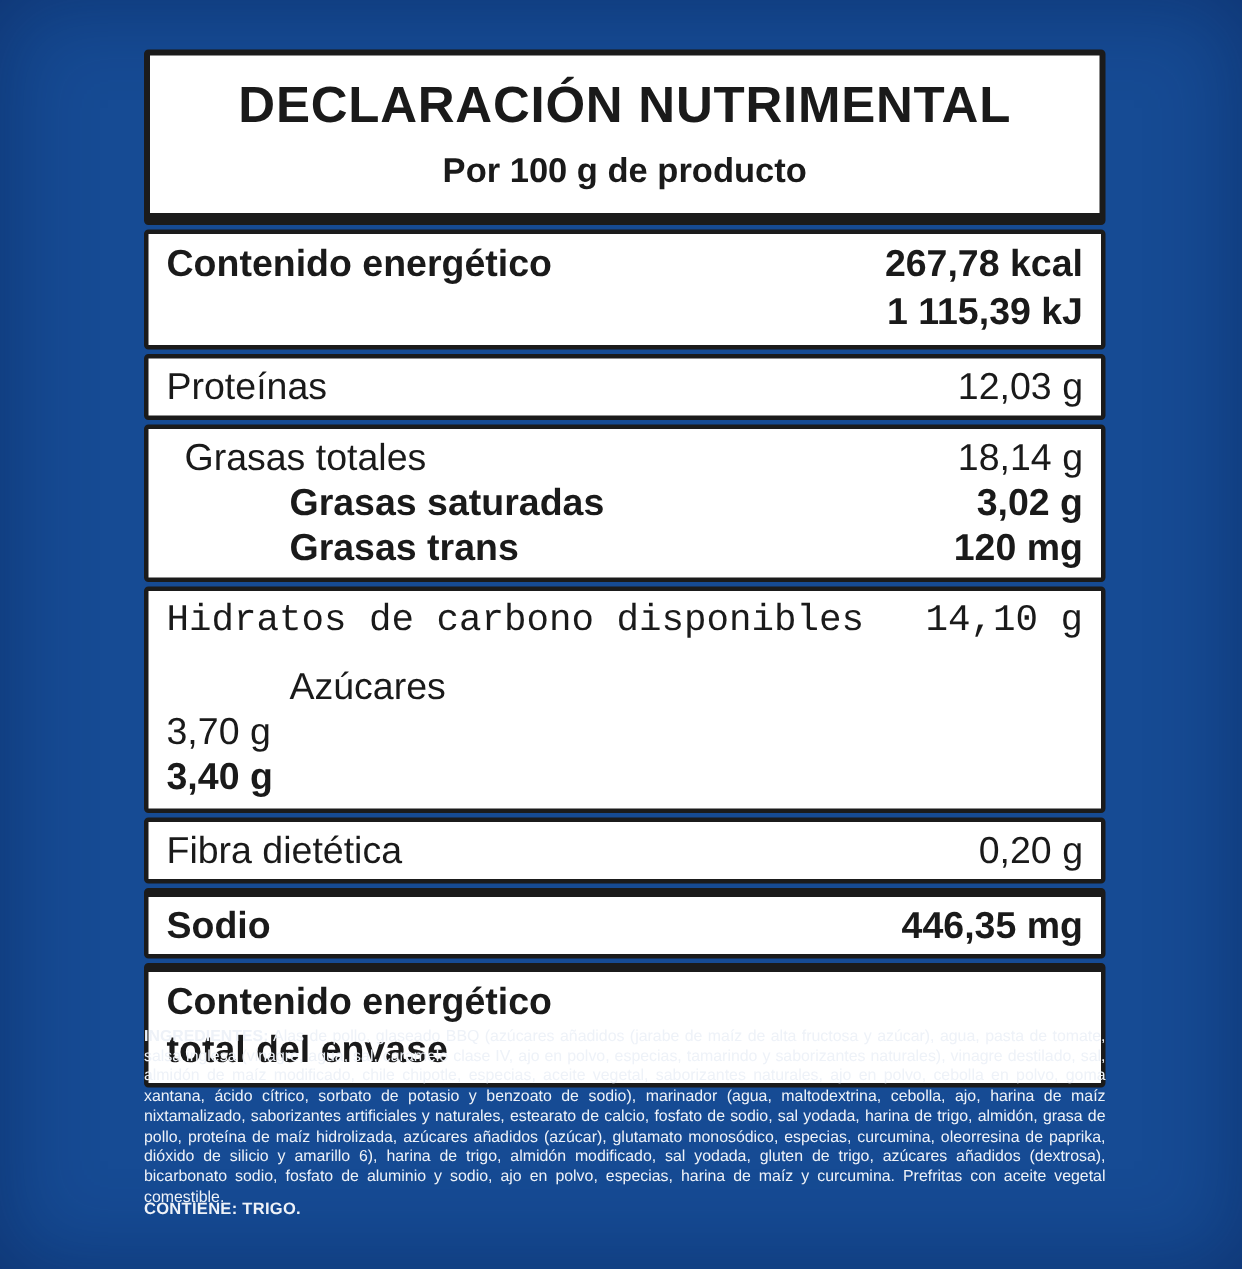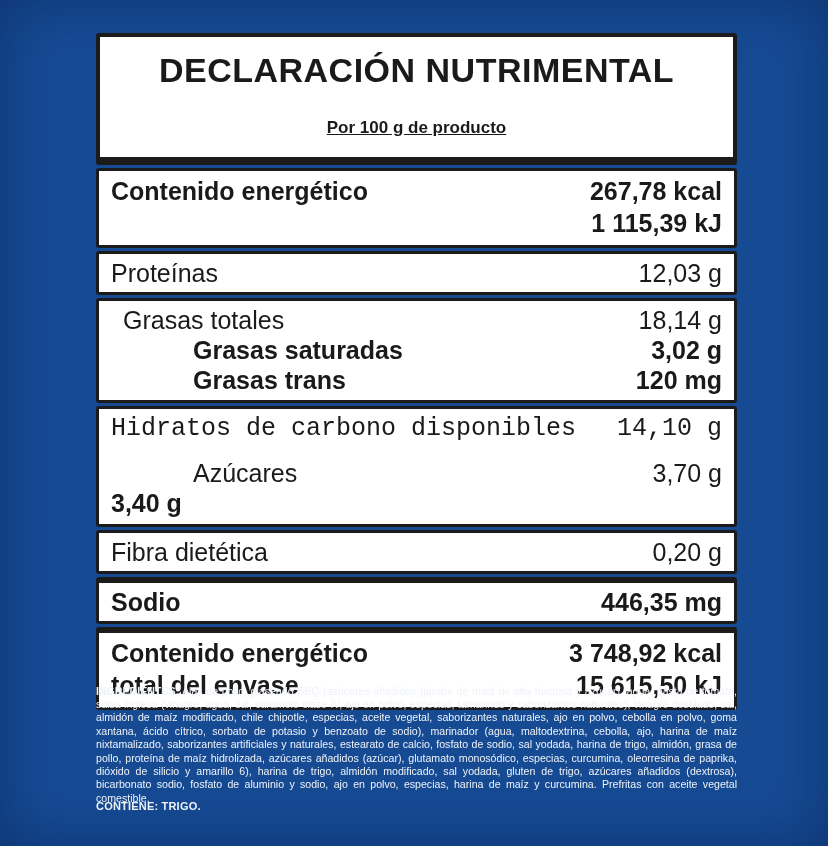--- a/index.html
+++ b/index.html
@@ -13,28 +13,28 @@
     position:absolute;left:96px;top:33px;width:641px;
     display:flex;flex-direction:column;gap:3px;
   }
   .box{
     background:#fff;border:3px solid #1b1b1b;border-radius:3px;
     color:#1a1a1a;
   }
   .box.header{border-width:4px;border-bottom-width:8px;text-align:center;padding:13px 8px 14px;}
   .box.emph{border-top-width:6px;}
   .title{font-weight:bold;font-size:34px;letter-spacing:.5px;line-height:40px;}
-  .subtitle{font-weight:bold;font-size:17px;line-height:30px;margin-top:23px;text-decoration:underline;}
+  .subtitle{font-weight:bold;font-size:23px;line-height:30px;margin-top:8px;}
   .row{display:flex;justify-content:space-between;align-items:flex-start;
        padding:0 12px;font-size:25px;line-height:30px;}
   .pad-v{padding-top:4px;padding-bottom:4px;align-items:flex-end;}
   .bold{font-weight:bold;}
   .indent{padding-left:82px;}
   .val{text-align:right;white-space:nowrap;}
-  .gap-top{margin-top:14px;}
+  .gap-top{margin-top:14px;flex-direction:column;}
   .two-line{display:flex;justify-content:space-between;padding:4px 12px 6px;
             font-size:25px;line-height:32px;}
   .two-line .left{}
   .two-line .right{text-align:right;white-space:nowrap;}
   .ingredients{
     position:absolute;left:96px;top:674px;width:641px;
     color:#eef2f8;font-size:10.6px;line-height:13.4px;text-align:justify;
   }
   .ingredients .lead{font-weight:bold;}
   .contains{
@@ -113,24 +113,20 @@
         <span class="val bold">446,35 mg</span>
       </div>
     </section>
 
     <section class="box emph">
       <div class="two-line">
         <div class="left bold">
           <div>Contenido energético</div>
           <div>total del envase</div>
         </div>
-        <div class="right bold">
-          <div>3 748,92 kcal</div>
-          <div>15 615,50 kJ</div>
-        </div>
       </div>
     </section>
 
   </div>
 
   <p class="ingredients"><span class="lead">INGREDIENTES:</span> <span>Alas de pollo, glaseado BBQ (azúcares añadidos (jarabe de maíz de alta fructosa y azúcar), agua, pasta de tomate, salsa inglesa (vinagre, agua, sal, caramelo clase IV, ajo en polvo, especias, tamarindo y saborizantes naturales), vinagre destilado, sal, almidón de maíz modificado, chile chipotle, especias, aceite vegetal, saborizantes naturales, ajo en polvo, cebolla en polvo, goma xantana, ácido cítrico, sorbato de potasio y benzoato de sodio), marinador (agua, maltodextrina, cebolla, ajo, harina de maíz nixtamalizado, saborizantes artificiales y naturales, estearato de calcio, fosfato de sodio, sal yodada, harina de trigo, almidón, grasa de pollo, proteína de maíz hidrolizada, azúcares añadidos (azúcar), glutamato monosódico, especias, curcumina, oleorresina de paprika, dióxido de silicio y amarillo 6), harina de trigo, almidón modificado, sal yodada, gluten de trigo, azúcares añadidos (dextrosa), bicarbonato sodio, fosfato de aluminio y sodio, ajo en polvo, especias, harina de maíz y curcumina. Prefritas con aceite vegetal comestible.</span></p>
 
   <div class="contains">CONTIENE: TRIGO.</div>
 
 </div>

